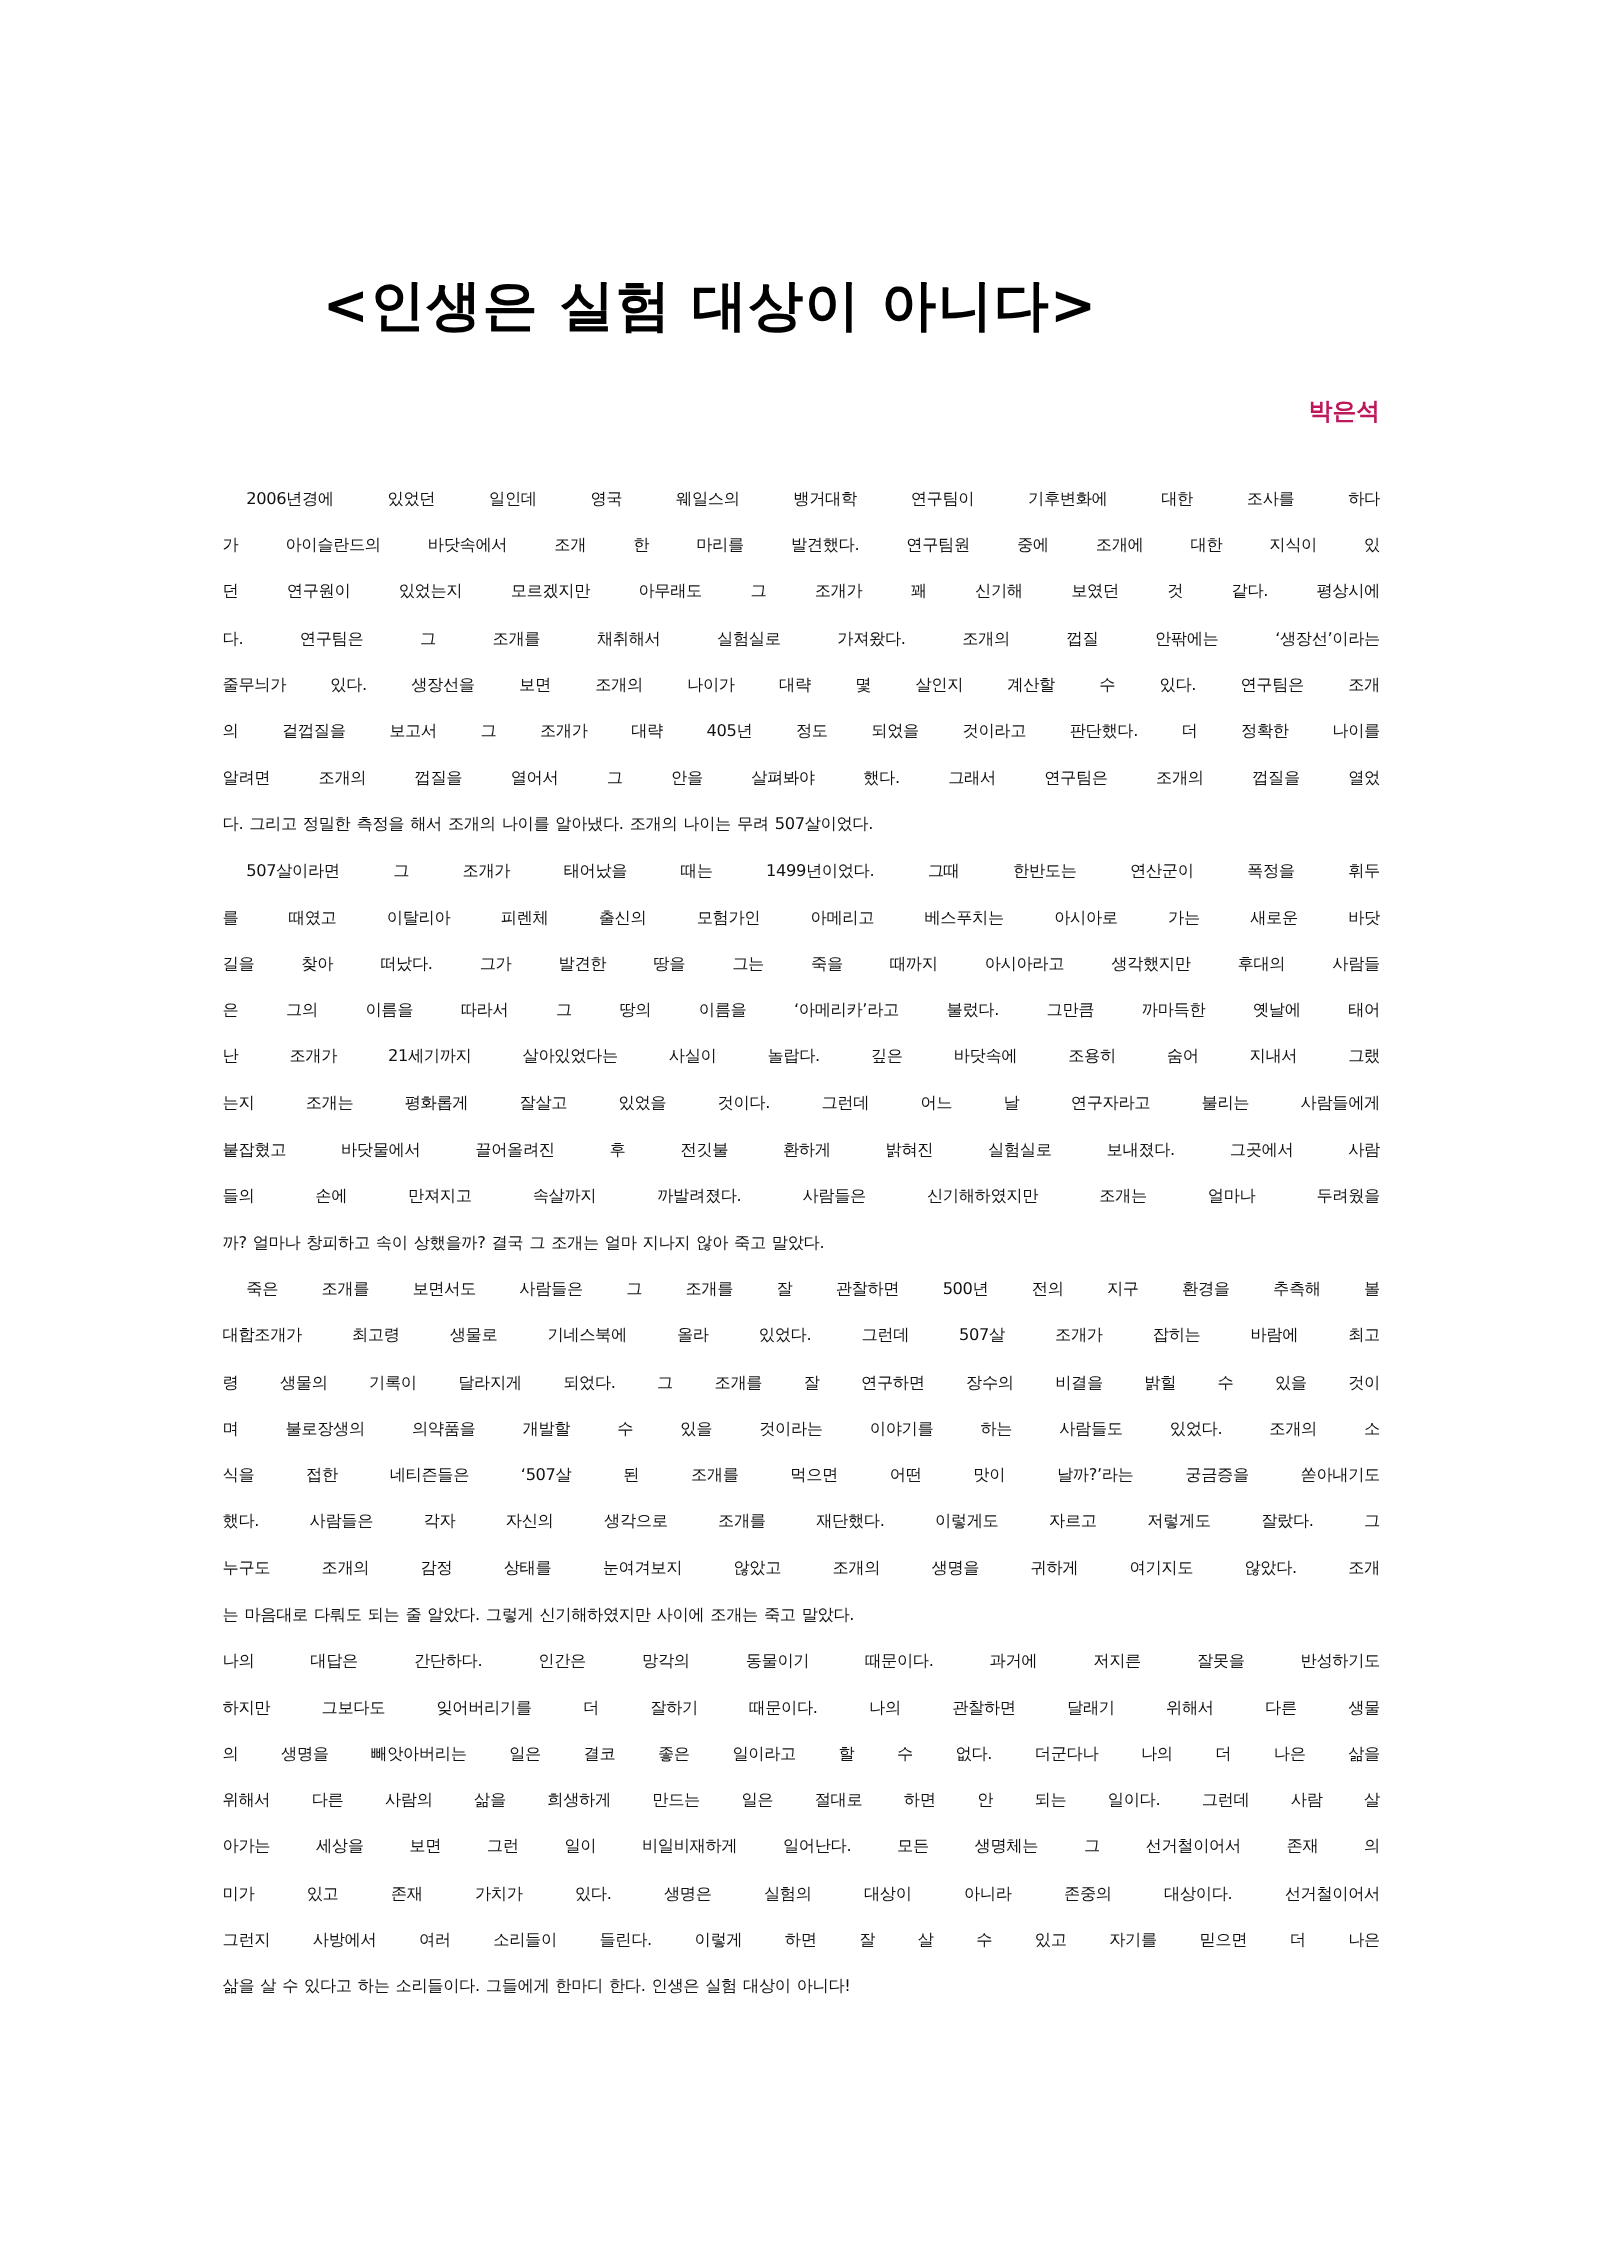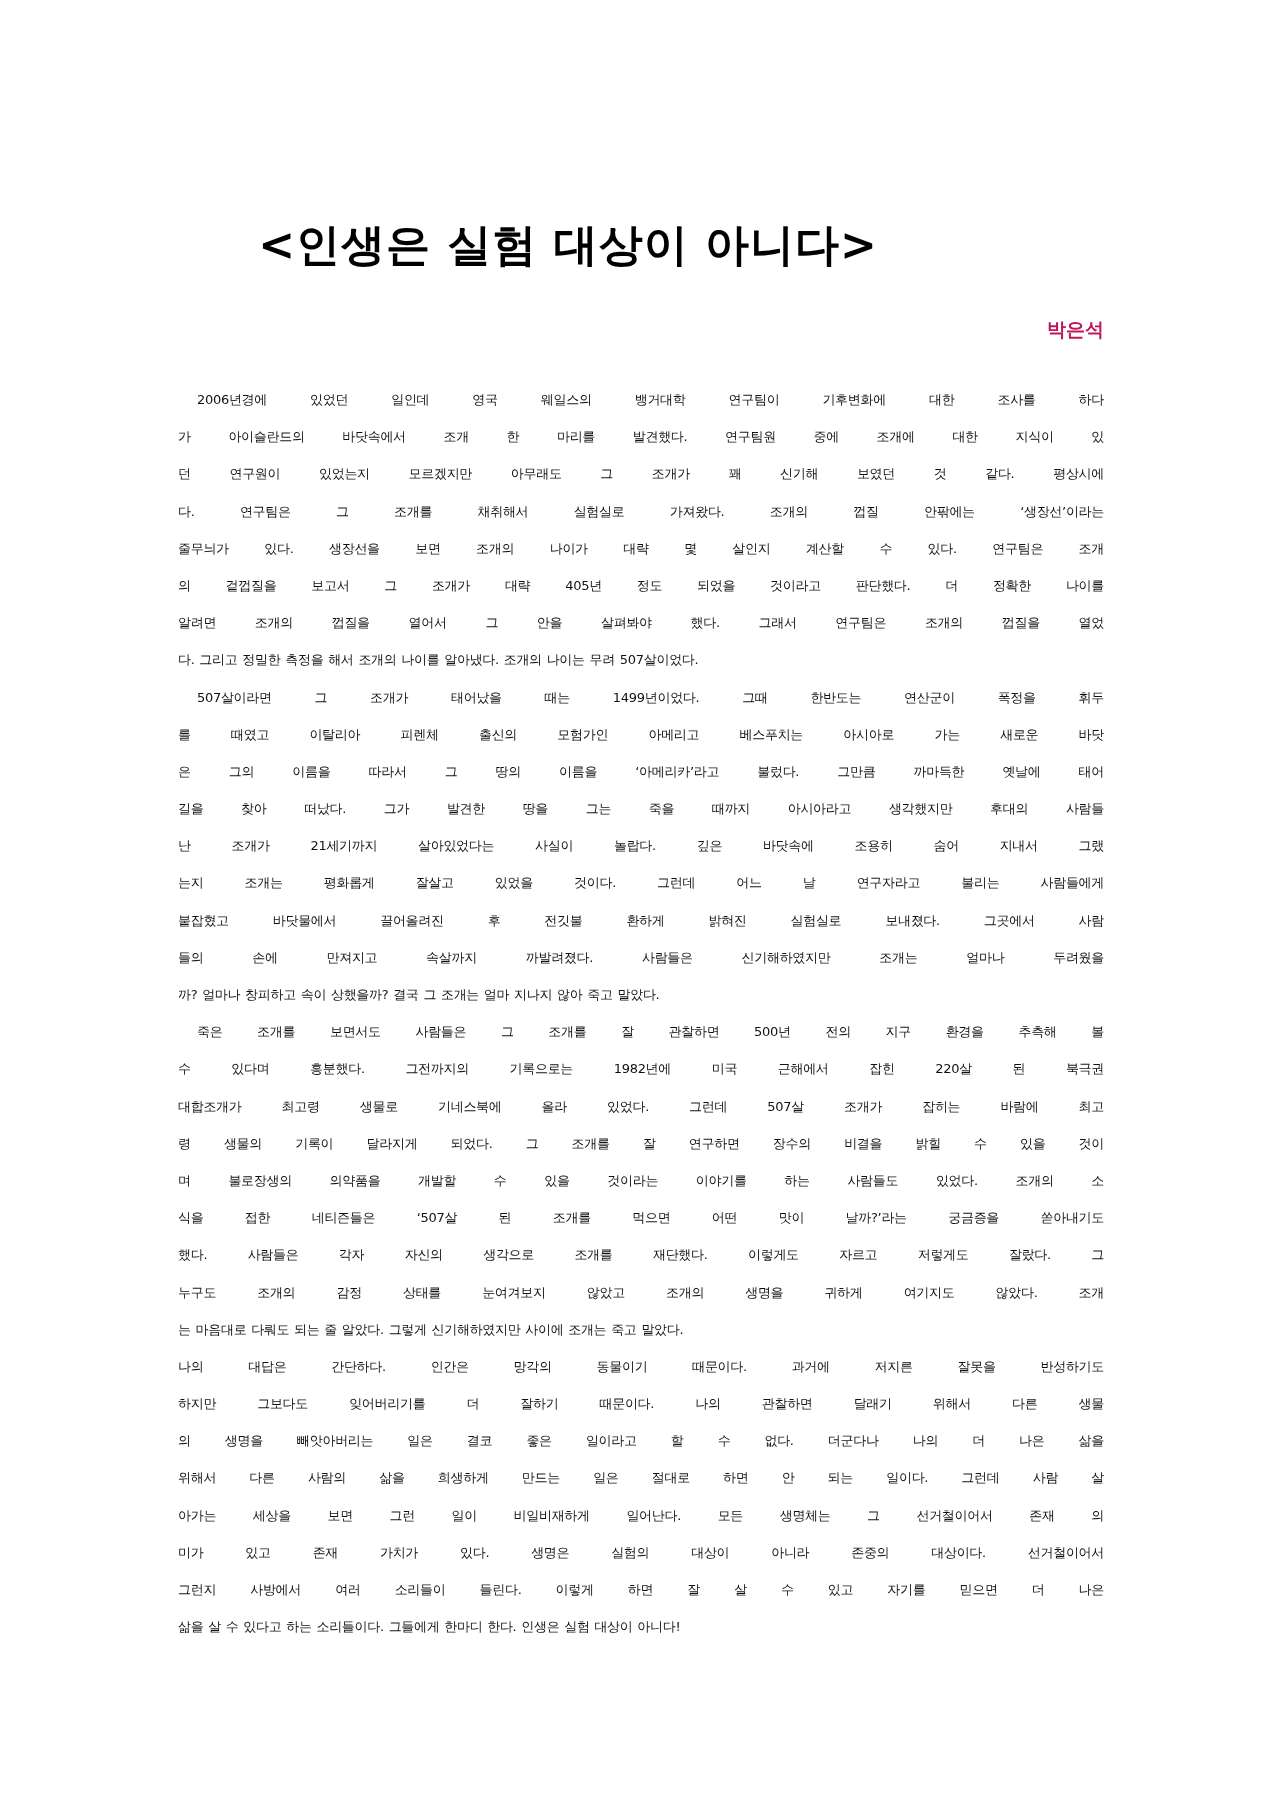--- a/index.html
+++ b/index.html
@@ -28,29 +28,28 @@
       <div class="line indent">2006년경에 있었던 일인데 영국 웨일스의 뱅거대학 연구팀이 기후변화에 대한 조사를 하다</div>
       <div class="line">가 아이슬란드의 바닷속에서 조개 한 마리를 발견했다. 연구팀원 중에 조개에 대한 지식이 있</div>
       <div class="line">던 연구원이 있었는지 모르겠지만 아무래도 그 조개가 꽤 신기해 보였던 것 같다. 평상시에</div>
       <div class="line">다. 연구팀은 그 조개를 채취해서 실험실로 가져왔다. 조개의 껍질 안팎에는 ‘생장선’이라는</div>
       <div class="line">줄무늬가 있다. 생장선을 보면 조개의 나이가 대략 몇 살인지 계산할 수 있다. 연구팀은 조개</div>
       <div class="line">의 겉껍질을 보고서 그 조개가 대략 405년 정도 되었을 것이라고 판단했다. 더 정확한 나이를</div>
       <div class="line">알려면 조개의 껍질을 열어서 그 안을 살펴봐야 했다. 그래서 연구팀은 조개의 껍질을 열었</div>
       <div class="line last">다. 그리고 정밀한 측정을 해서 조개의 나이를 알아냈다. 조개의 나이는 무려 507살이었다.</div>
       <div class="line indent">507살이라면 그 조개가 태어났을 때는 1499년이었다. 그때 한반도는 연산군이 폭정을 휘두</div>
       <div class="line">를 때였고 이탈리아 피렌체 출신의 모험가인 아메리고 베스푸치는 아시아로 가는 새로운 바닷</div>
+      <div class="line">길을 찾아 떠났다. 그가 발견한 땅을 그는 죽을 때까지 아시아라고 생각했지만 후대의 사람들</div>
       <div class="line">은 그의 이름을 따라서 그 땅의 이름을 ‘아메리카’라고 불렀다. 그만큼 까마득한 옛날에 태어</div>
-      <div class="line">길을 찾아 떠났다. 그가 발견한 땅을 그는 죽을 때까지 아시아라고 생각했지만 후대의 사람들</div>
       <div class="line">난 조개가 21세기까지 살아있었다는 사실이 놀랍다. 깊은 바닷속에 조용히 숨어 지내서 그랬</div>
       <div class="line">는지 조개는 평화롭게 잘살고 있었을 것이다. 그런데 어느 날 연구자라고 불리는 사람들에게</div>
       <div class="line">붙잡혔고 바닷물에서 끌어올려진 후 전깃불 환하게 밝혀진 실험실로 보내졌다. 그곳에서 사람</div>
       <div class="line">들의 손에 만져지고 속살까지 까발려졌다. 사람들은 신기해하였지만 조개는 얼마나 두려웠을</div>
       <div class="line last">까? 얼마나 창피하고 속이 상했을까? 결국 그 조개는 얼마 지나지 않아 죽고 말았다.</div>
       <div class="line indent">죽은 조개를 보면서도 사람들은 그 조개를 잘 관찰하면 500년 전의 지구 환경을 추측해 볼</div>
-      <div class="line">수 있다며 흥분했다. 그전까지의 기록으로는 1982년에 미국 근해에서 잡힌 220살 된 북극권</div>
       <div class="line">대합조개가 최고령 생물로 기네스북에 올라 있었다. 그런데 507살 조개가 잡히는 바람에 최고</div>
       <div class="line">령 생물의 기록이 달라지게 되었다. 그 조개를 잘 연구하면 장수의 비결을 밝힐 수 있을 것이</div>
       <div class="line">며 불로장생의 의약품을 개발할 수 있을 것이라는 이야기를 하는 사람들도 있었다. 조개의 소</div>
       <div class="line">식을 접한 네티즌들은 ‘507살 된 조개를 먹으면 어떤 맛이 날까?’라는 궁금증을 쏟아내기도</div>
       <div class="line">했다. 사람들은 각자 자신의 생각으로 조개를 재단했다. 이렇게도 자르고 저렇게도 잘랐다. 그</div>
       <div class="line">누구도 조개의 감정 상태를 눈여겨보지 않았고 조개의 생명을 귀하게 여기지도 않았다. 조개</div>
       <div class="line last">는 마음대로 다뤄도 되는 줄 알았다. 그렇게 신기해하였지만 사이에 조개는 죽고 말았다.</div>
       <div class="line">나의 대답은 간단하다. 인간은 망각의 동물이기 때문이다. 과거에 저지른 잘못을 반성하기도</div>
       <div class="line">하지만 그보다도 잊어버리기를 더 잘하기 때문이다. 나의 관찰하면 달래기 위해서 다른 생물</div>
       <div class="line">의 생명을 빼앗아버리는 일은 결코 좋은 일이라고 할 수 없다. 더군다나 나의 더 나은 삶을</div>

